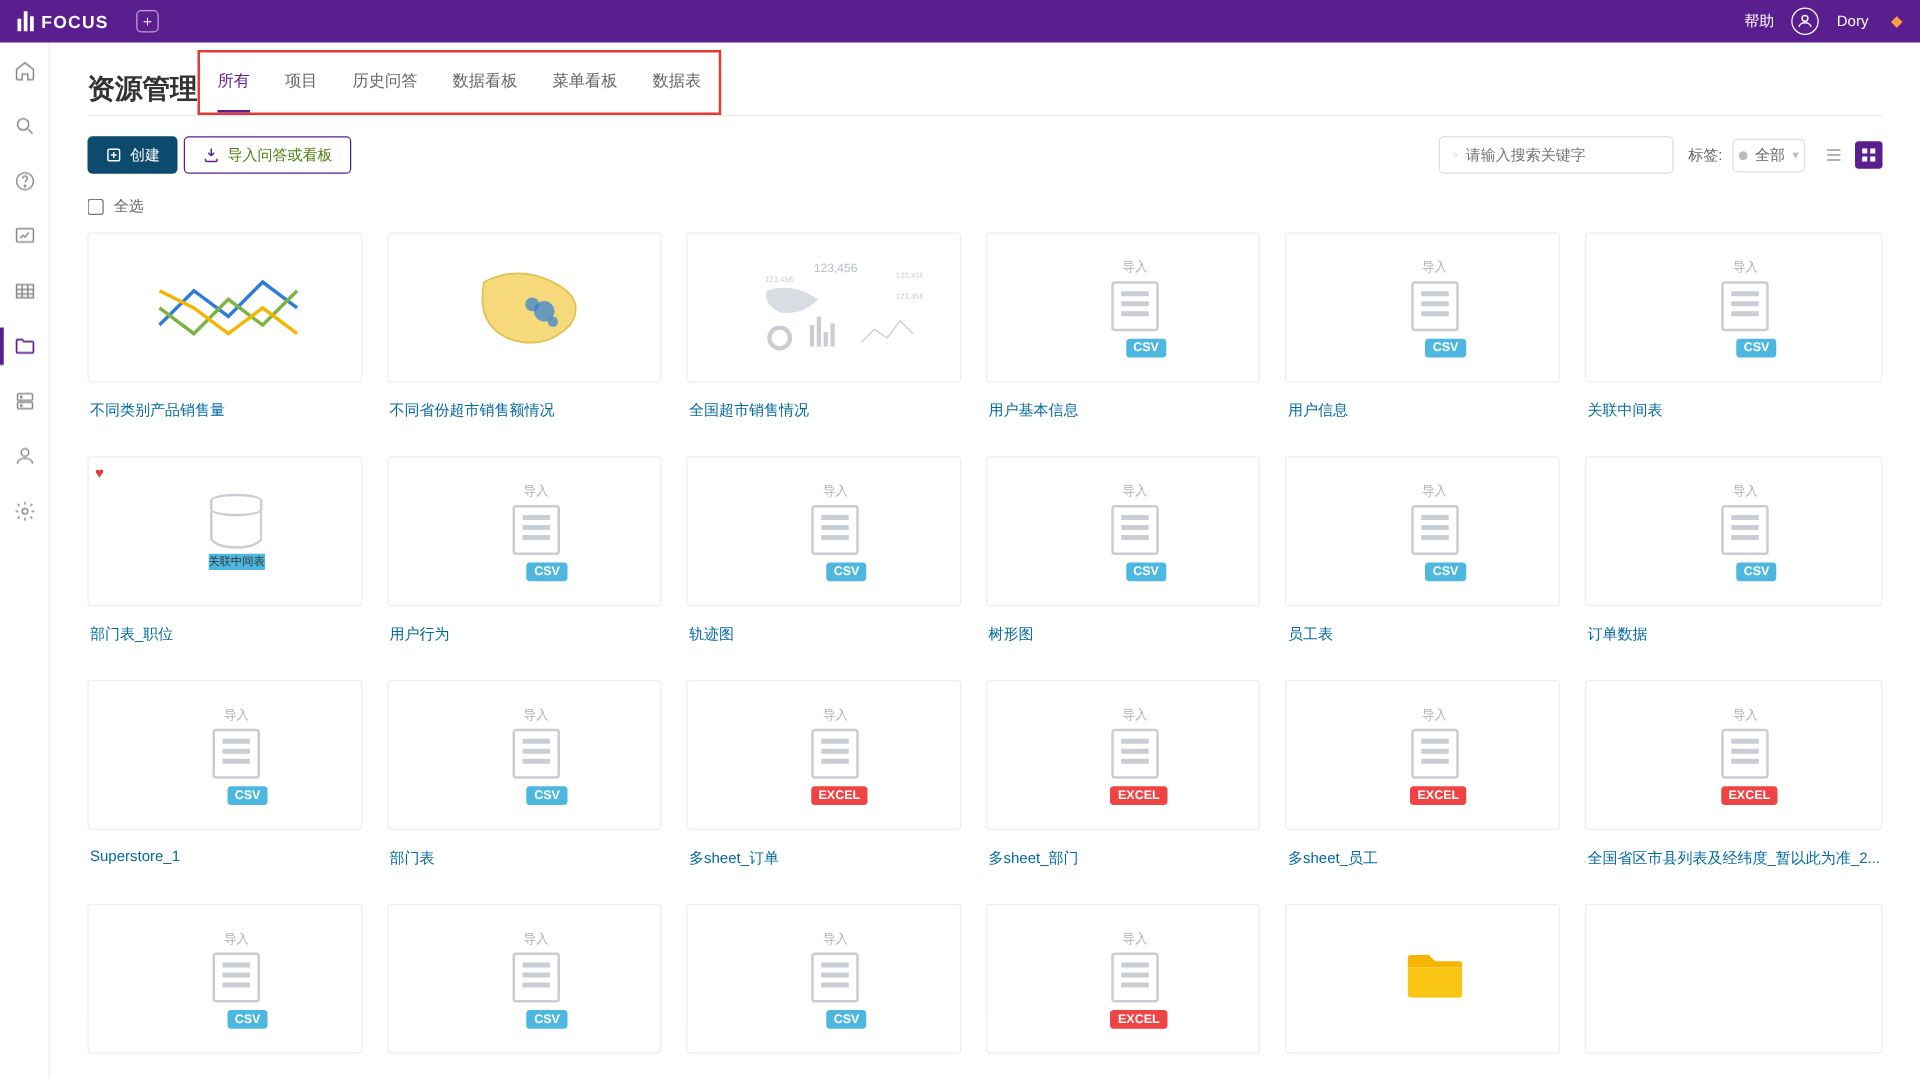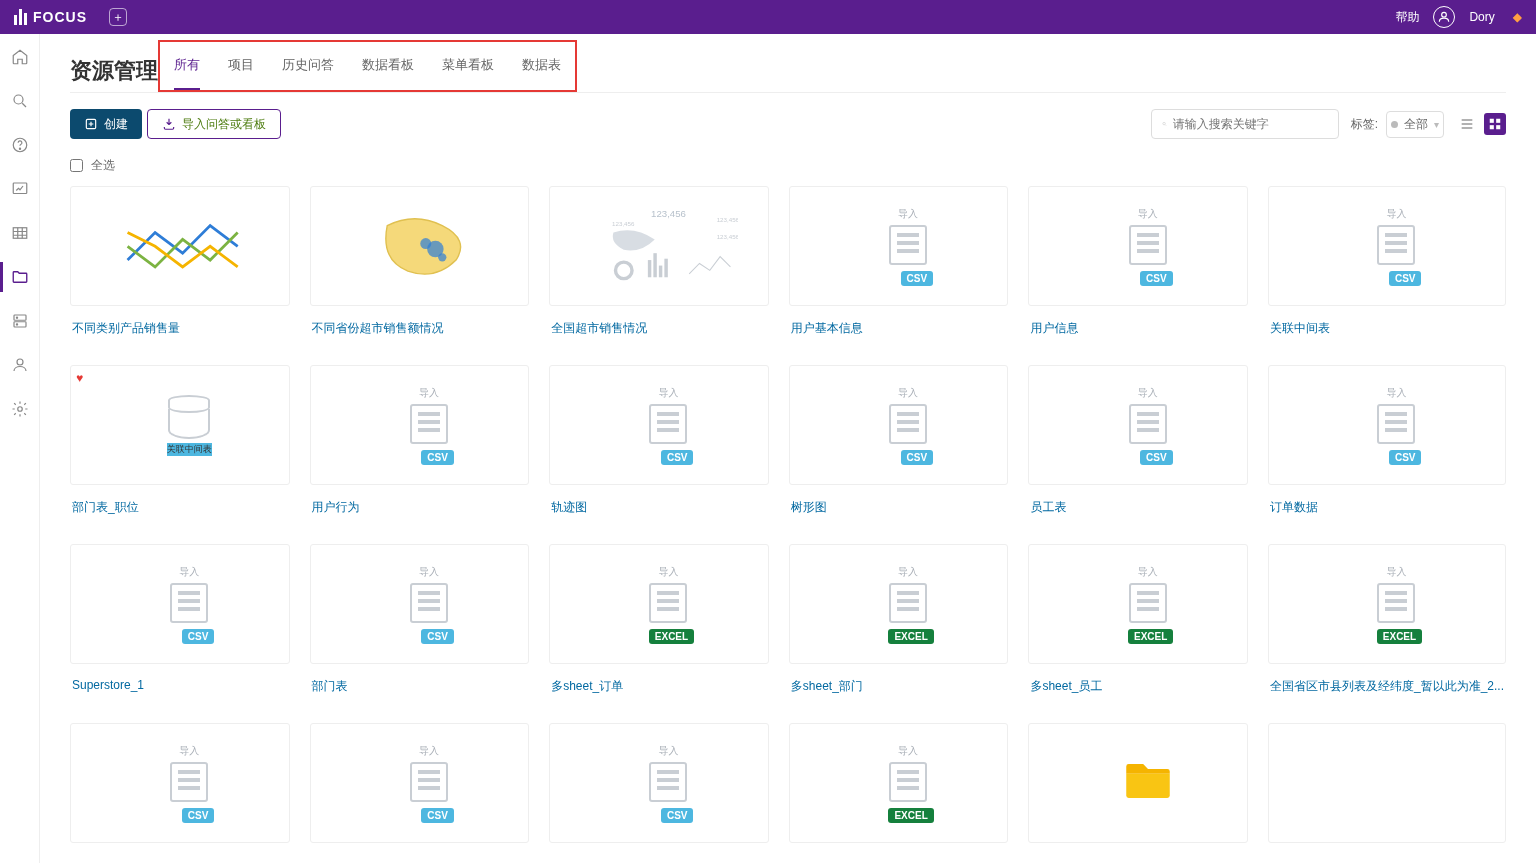--- a/index.html
+++ b/index.html
@@ -55,21 +55,21 @@
 .thumb { height: 120px; border:1px solid #eee; border-radius:3px; display:flex; align-items:center; justify-content:center; background:#fff; overflow:hidden; position:relative;padding-left:19px; }
 .card-title { font-size: 12px; color:#0369a1; padding: 6px 2px 10px 2px; white-space:nowrap; overflow:hidden; text-overflow:ellipsis; }
 
 
 .file-ph { display:flex; flex-direction:column; align-items:center; color:#c9ced4; }
 .file-ph .label-top { font-size:10px; color:#aab0b8; margin-bottom:4px; }
 .file-ph .doc { width:38px; height:40px; border:2px solid #c9ced4; border-radius:3px; position:relative; }
 .file-ph .doc::before { content:""; position:absolute; top:6px; left:6px; right:6px; height:4px; background:#c9ced4; box-shadow: 0 8px 0 #c9ced4, 0 16px 0 #c9ced4; }
 .file-ph .badge { margin-top:6px; font-size:10px; font-weight:600; padding:2px 6px; border-radius:3px; color:#fff; align-self:flex-end; margin-right:-6px; }
 .badge.csv { background:#4db7e0; }
-.badge.excel { background:#15803d;text-align:right; }
+.badge.excel { background:#ef4444;text-align:right; }
 .badge.rel { background:#4db7e0; font-size:9px; }
 
 .db-ph { display:flex; flex-direction:column; align-items:center; }
 .db-ph .cyl { width:42px; height:42px; position:relative; }
 .db-ph .cyl::before,.db-ph .cyl::after { content:""; position:absolute; left:0; right:0; border:2px solid #c9ced4; border-radius:50%/30%; }
 .db-ph .cyl::before { top:0; height:14px; }
 .db-ph .cyl::after { top:14px; height:28px; border-top:none; border-radius: 0 0 50% 50%/0 0 30% 30%; }
 
 .folder-ph svg { width:70px; height:58px; }
 

